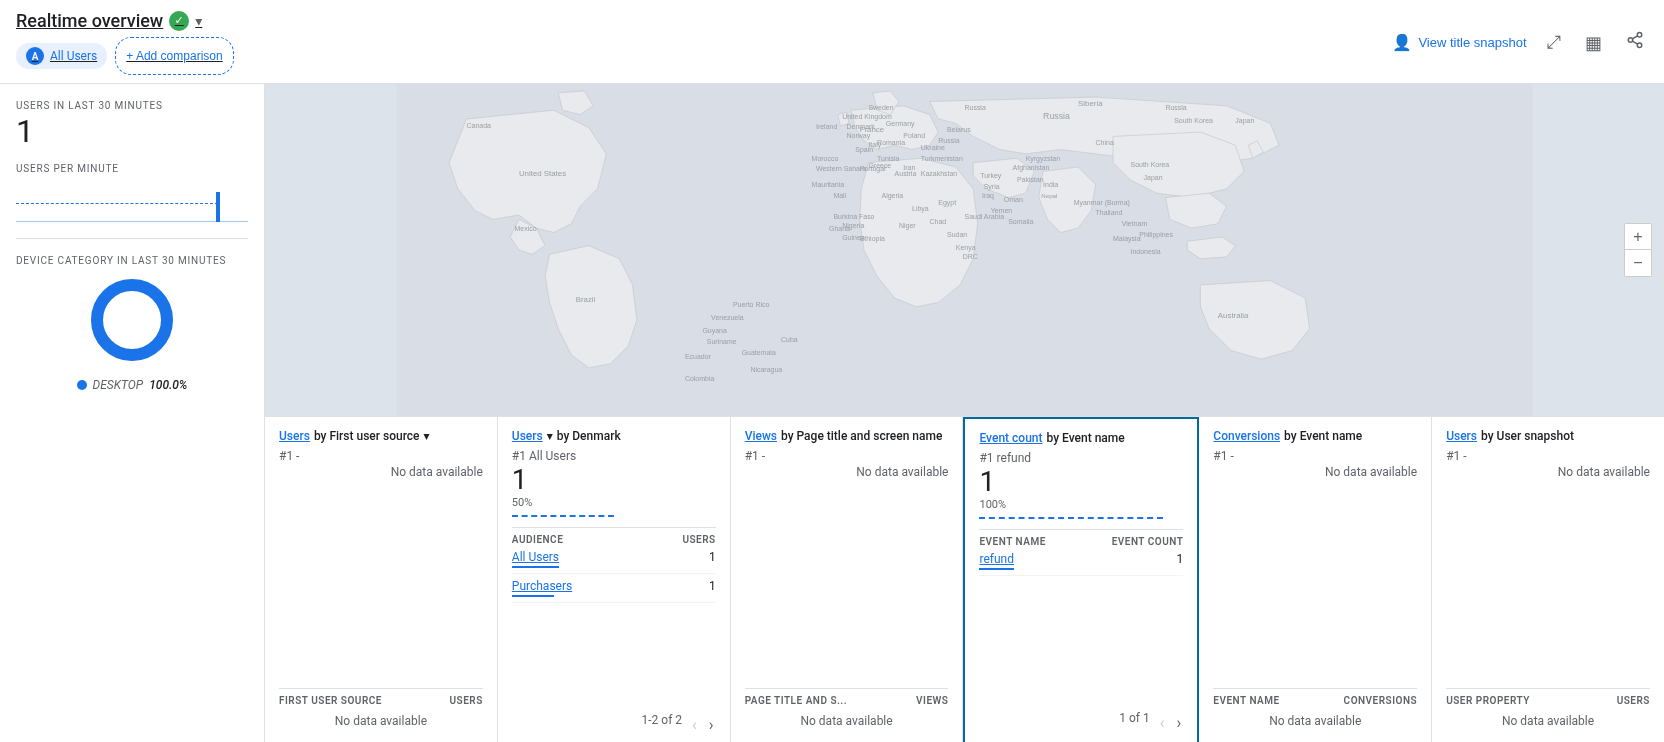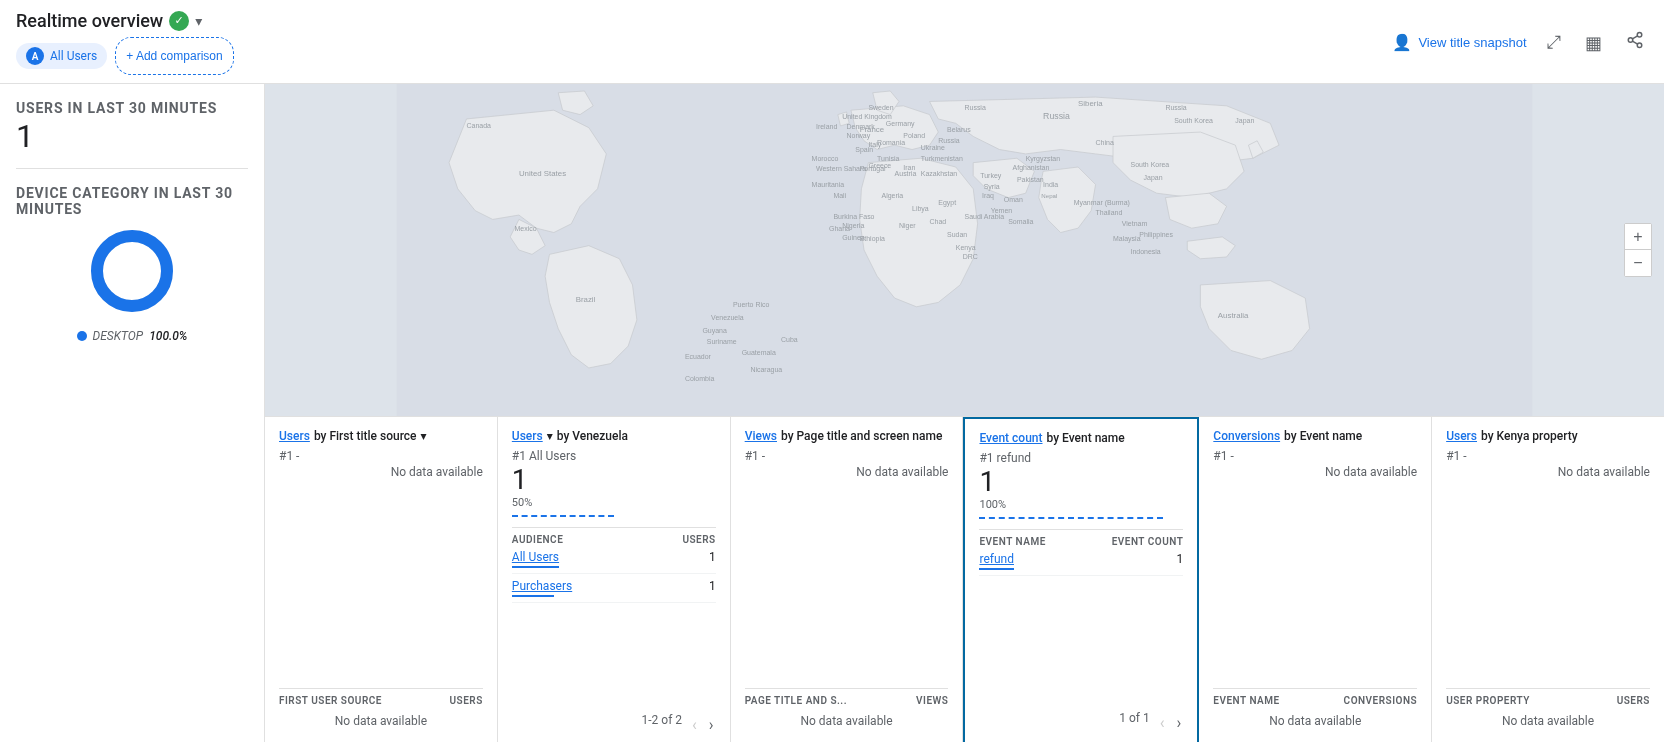--- a/index.html
+++ b/index.html
@@ -11,20 +11,21 @@
       align-items: center;
       justify-content: space-between;
       padding: 10px 16px 8px 16px;
       background: #fff;
       border-bottom: 1px solid #e0e0e0;
     }
     .header-left {
       display: flex;
       align-items: flex-start;
       gap: 10px;
+      text-decoration: underline;
     }
     .title-row {
       display: flex;
       align-items: center;
       gap: 6px;
     }
     .page-title {
       font-size: 18px;
       font-weight: 500;
       color: #202124;
@@ -85,22 +86,22 @@
       border-right: 1px solid #e0e0e0;
       padding: 16px;
       display: flex;
       flex-direction: column;
       gap: 16px;
     }
     .stat-card {
       background: #fff;
     }
     .stat-label {
-      font-size: 14px;
-      font-weight: 700;
+      font-size: 10px;
+      font-weight: 400;
       color: #5f6368;
       letter-spacing: 0.8px;
       text-transform: uppercase;
       margin-bottom: 4px;
     }
     .stat-value {
       font-size: 32px;
       font-weight: 400;
       color: #202124;
       line-height: 1;
@@ -328,20 +329,28 @@
     </button>
   </div>
 </div>
 
 <div class="main">
 
   <div class="left-panel">
     <div class="stat-card">
       <div class="stat-label">USERS IN LAST 30 MINUTES</div>
       <div class="stat-value">1</div>
+    </div>
+    <div>
+      <div class="stat-label">USERS PER MINUTE</div>
+      <div class="mini-chart">
+        <div class="mini-chart-dashed"></div>
+        <div class="mini-chart-bar"></div>
+        <div class="mini-chart-line"></div>
+      </div>
     </div>
     <hr class="divider">
     <div>
       <div class="stat-label">DEVICE CATEGORY IN LAST 30 MINUTES</div>
       <div class="donut-container">
         <svg class="donut-svg" viewBox="0 0 100 100">
           <circle cx="50" cy="50" r="35" fill="none" stroke="#e8eaed" stroke-width="12"></circle>
           <circle cx="50" cy="50" r="35" fill="none" stroke="#1a73e8" stroke-width="12" stroke-dasharray="219.9 0" stroke-dashoffset="54.97" stroke-linecap="round"></circle>
         </svg>
         <div class="donut-legend">
@@ -477,36 +486,36 @@
       <div class="map-zoom-controls">
         <button class="zoom-btn">+</button>
         <button class="zoom-btn">−</button>
       </div>
     </div>
 
     <div class="cards-row" id="cards-row">
     <div class="data-card">
           <div class="card-title">
             <span class="card-title-link">Users</span>
-            <span> by First title source</span>
+            <span> by First user source</span>
             <span> ▾</span>
           </div>
           <div class="card-rank">#1  -</div>
           <div class="no-data">No data available</div>
           <div class="card-table-header">
     <span>FIRST USER SOURCE</span>
     <span>USERS</span>
   </div>
           <div class="no-data-center">No data available</div>
         </div>
         <div class="data-card">
           <div class="card-title">
             <span class="card-title-link">Users</span>
             <span> ▾</span>
-            <span> by Venezuela</span>
+            <span> by Denmark</span>
           </div>
           <div class="card-rank">#1  All Users</div>
           <div class="card-big-value">1</div>
           <div class="card-percent">50%</div>
           <div class="card-sub-bar-container">
             <div class="card-blue-bar-dashed" style="width:50%"></div>
           </div>
           <div class="card-table-header">
     <span>AUDIENCE</span>
     <span>USERS</span>
@@ -581,21 +590,21 @@
           <div class="no-data">No data available</div>
           <div class="card-table-header">
     <span>EVENT NAME</span>
     <span>CONVERSIONS</span>
   </div>
           <div class="no-data-center">No data available</div>
         </div>
         <div class="data-card">
           <div class="card-title">
             <span class="card-title-link">Users</span>
-            <span> by Kenya property</span>
+            <span> by User snapshot</span>
           </div>
           <div class="card-rank">#1  -</div>
           <div class="no-data">No data available</div>
           <div class="card-table-header">
     <span>USER PROPERTY</span>
     <span>USERS</span>
   </div>
           <div class="no-data-center">No data available</div>
         </div>
       </div>

